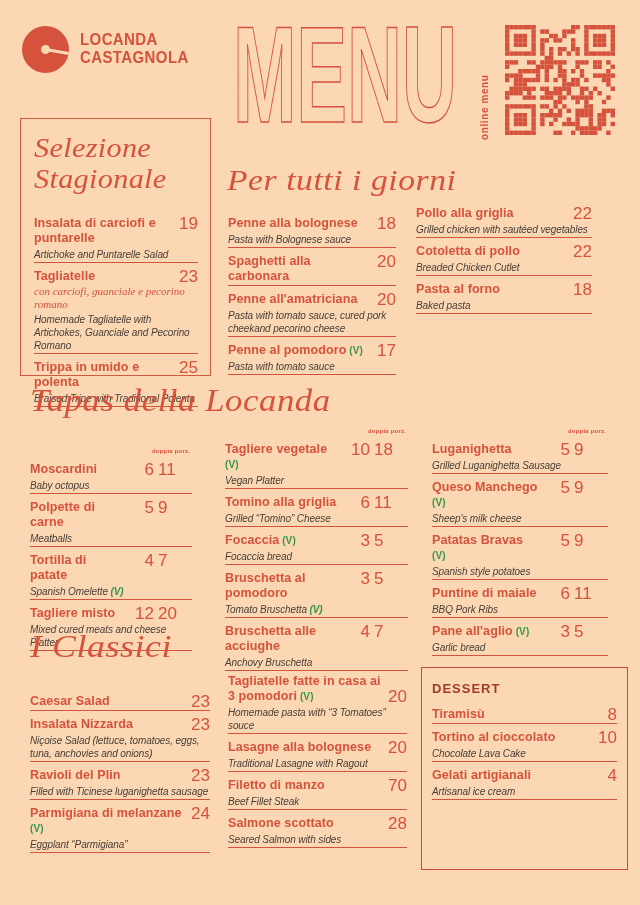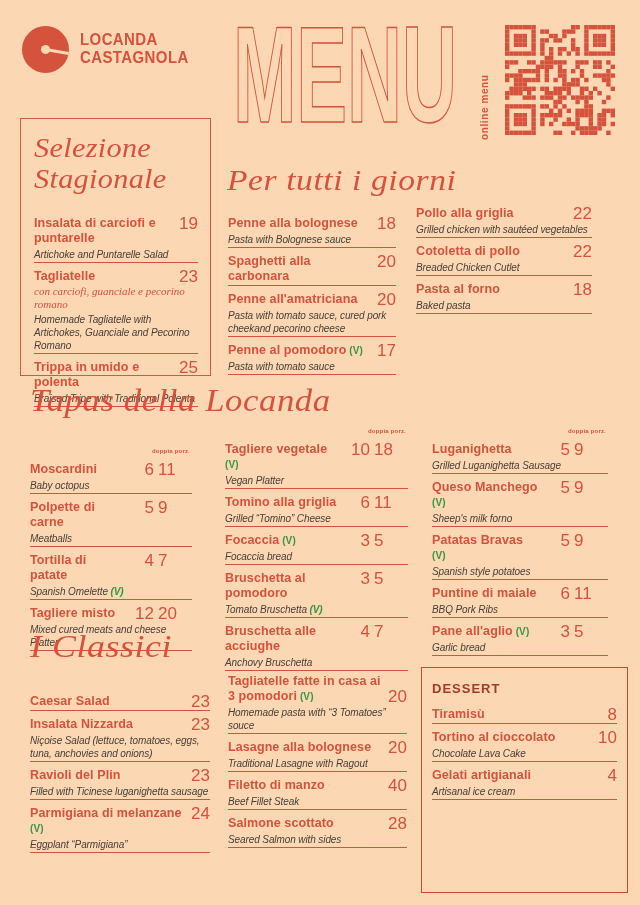--- a/index.html
+++ b/index.html
@@ -21,21 +21,21 @@
   .h-classics{left:30px;top:628px;font-size:32px;}
 
   
   .box-seasonal{left:20px;top:118px;width:191px;height:258px;border:1px solid #cf5b41;
                 box-sizing:border-box;padding:13px 12px 0 13px;}
   .seasonal-title{font-family:"Liberation Serif",serif;font-style:italic;color:#d5523c;
                   font-size:28px;line-height:31px;letter-spacing:.3px;margin-bottom:16px;
                   transform:scaleX(1.08);transform-origin:left top;}
 
   
-  .box-dessert{left:421px;top:667px;width:207px;height:226px;border:1.5px solid #c94a32;
+  .box-dessert{left:421px;top:667px;width:207px;height:203px;border:1.5px solid #c94a32;
                box-sizing:border-box;padding:13px 10px 0 10px;}
   .dessert-title{color:#a23c28;font-weight:bold;font-size:13px;letter-spacing:1px;margin-bottom:5px;}
 
   
   .col-e1{left:228px;top:210px;width:168px;}
   .col-e2{left:416px;top:200px;width:176px;}
   .col-t1{left:30px;top:448px;width:162px;}
   .col-t2{left:225px;top:428px;width:183px;}
   .col-t3{left:432px;top:428px;width:176px;}
   .col-c1{left:30px;top:688px;width:180px;}
@@ -570,21 +570,21 @@
           <span class="price p2">9</span>
         </div>
         <div class="item-desc">Grilled Luganighetta Sausage</div>
       </div>
       <div class="item">
         <div class="item-top">
           <span class="item-name">Queso Manchego<span class="veg"> (V)</span></span>
           <span class="price p1">5</span>
           <span class="price p2">9</span>
         </div>
-        <div class="item-desc">Sheep's milk forno</div>
+        <div class="item-desc">Sheep's milk cheese</div>
       </div>
       <div class="item">
         <div class="item-top">
           <span class="item-name">Patatas Bravas<span class="veg"> (V)</span></span>
           <span class="price p1">5</span>
           <span class="price p2">9</span>
         </div>
         <div class="item-desc">Spanish style potatoes</div>
       </div>
       <div class="item">
@@ -646,21 +646,21 @@
       <div class="item">
         <div class="item-top">
           <span class="item-name">Lasagne alla bolognese</span>
           <span class="price single">20</span>
         </div>
         <div class="item-desc">Traditional Lasagne with Ragout</div>
       </div>
       <div class="item">
         <div class="item-top">
           <span class="item-name">Filetto di manzo</span>
-          <span class="price single">40</span>
+          <span class="price single">70</span>
         </div>
         <div class="item-desc">Beef Fillet Steak</div>
       </div>
       <div class="item">
         <div class="item-top">
           <span class="item-name">Salmone scottato</span>
           <span class="price single">28</span>
         </div>
         <div class="item-desc">Seared Salmon with sides</div>
       </div>

